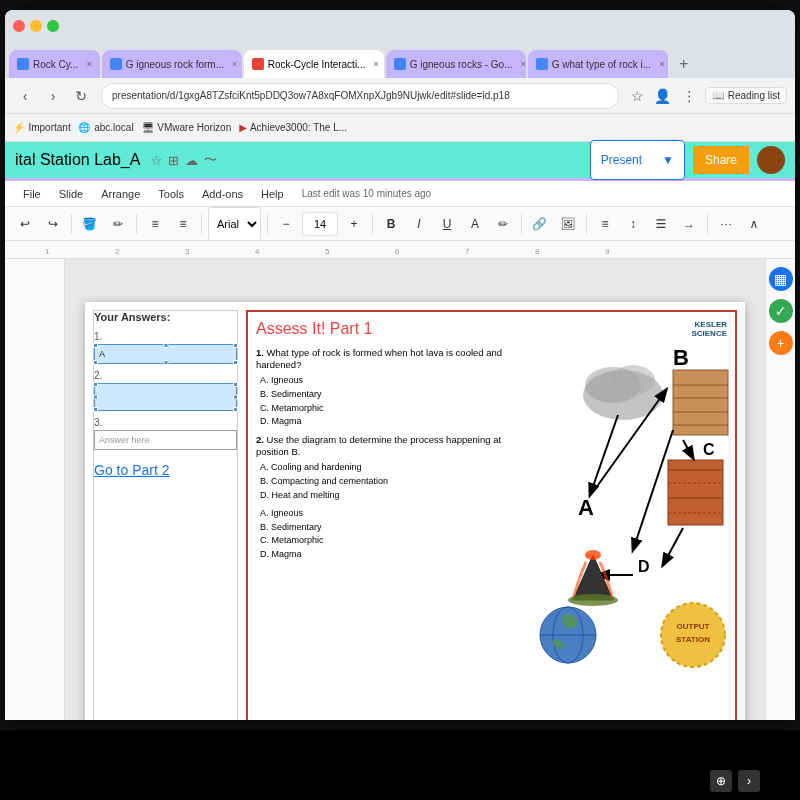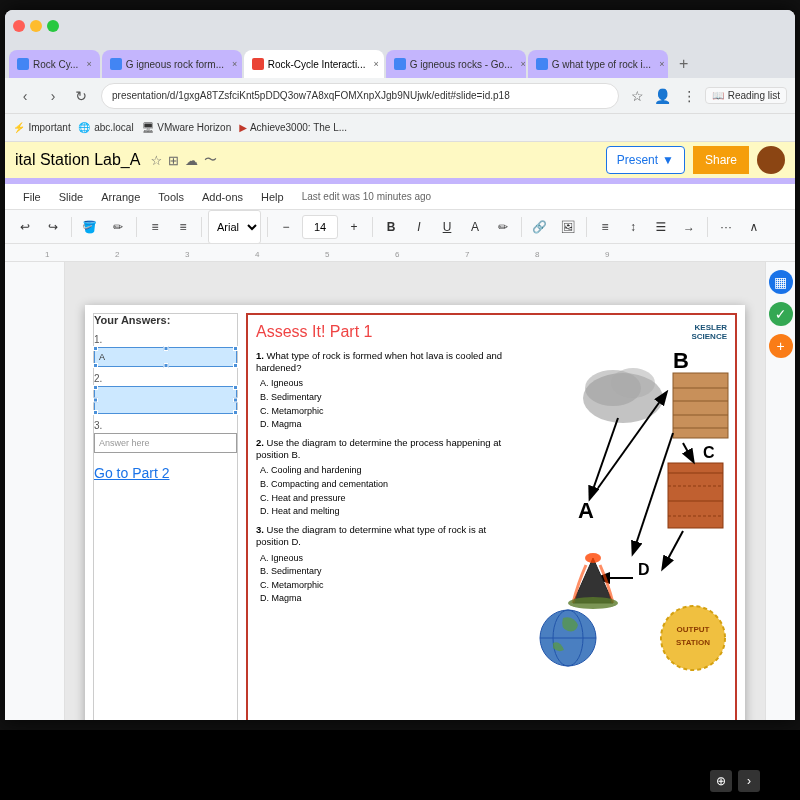--- a/index.html
+++ b/index.html
@@ -177,50 +177,50 @@
     }
     .bookmark-item {
       display: flex; align-items: center; gap: 3px;
       white-space: nowrap;
       cursor: pointer;
       color: #333;
     }
 
     
     .slides-header {
-      background: #fef9c3;
-      border-bottom: 6px solid #c4b5fd;
+      background: #5eead4;
+      border-bottom: 3px solid #c4b5fd;
     }
     .slides-title-row {
       height: 36px;
       display: flex;
       align-items: center;
       padding: 0 10px;
       gap: 10px;
     }
     .slides-title-actions {
       display: flex; gap: 6px; align-items: center;
     }
     .title-icon {
       font-size: 13px; color: #666; cursor: pointer;
     }
     .slides-right-actions {
       margin-left: auto;
       display: flex; align-items: center; gap: 8px;
     }
     .present-btn {
-      height: 28px;
+      height: 40px;
       background: #fff;
       border: 1px solid #1a73e8;
       border-radius: 4px;
       color: #1a73e8;
       font-size: 12px;
       padding: 0 10px;
       cursor: pointer;
-      display: flex; align-items: center; gap: 4px; justify-content: flex-end;
+      display: flex; align-items: center; gap: 20px; justify-content: flex-end;
     }
     .share-btn {
       height: 28px;
       background: #f59e0b;
       border: none;
       border-radius: 0;
       color: #fff;
       font-size: 12px;
       padding: 0 12px;
       cursor: pointer;
@@ -749,30 +749,25 @@
               </div>
 
               <div class="question-block">
                 <div class="question-text">
                   <span style="font-weight:bold;">2.</span>
                   <span>Use the diagram to determine the process happening at position B.</span>
                 </div>
                 <div class="options">
                   <div class="option">A.   Cooling and hardening</div>
                   <div class="option">B.   Compacting and cementation</div>
-                  <div class="option">C.   Heat and pressure</div>
                   <div class="option">D.   Heat and melting</div>
                 </div>
               </div>
 
               <div class="question-block">
-                <div class="question-text">
-                  <span style="font-weight:bold;">3.</span>
-                  <span>Use the diagram to determine what type of rock is at position D.</span>
-                </div>
                 <div class="options">
                   <div class="option">A.   Igneous</div>
                   <div class="option">B.   Sedimentary</div>
                   <div class="option">C.   Metamorphic</div>
                   <div class="option">D.   Magma</div>
                 </div>
               </div>
             </div>
 
             <div style="position:absolute; top:28px; right:2px; width:215px; height:340px;">

